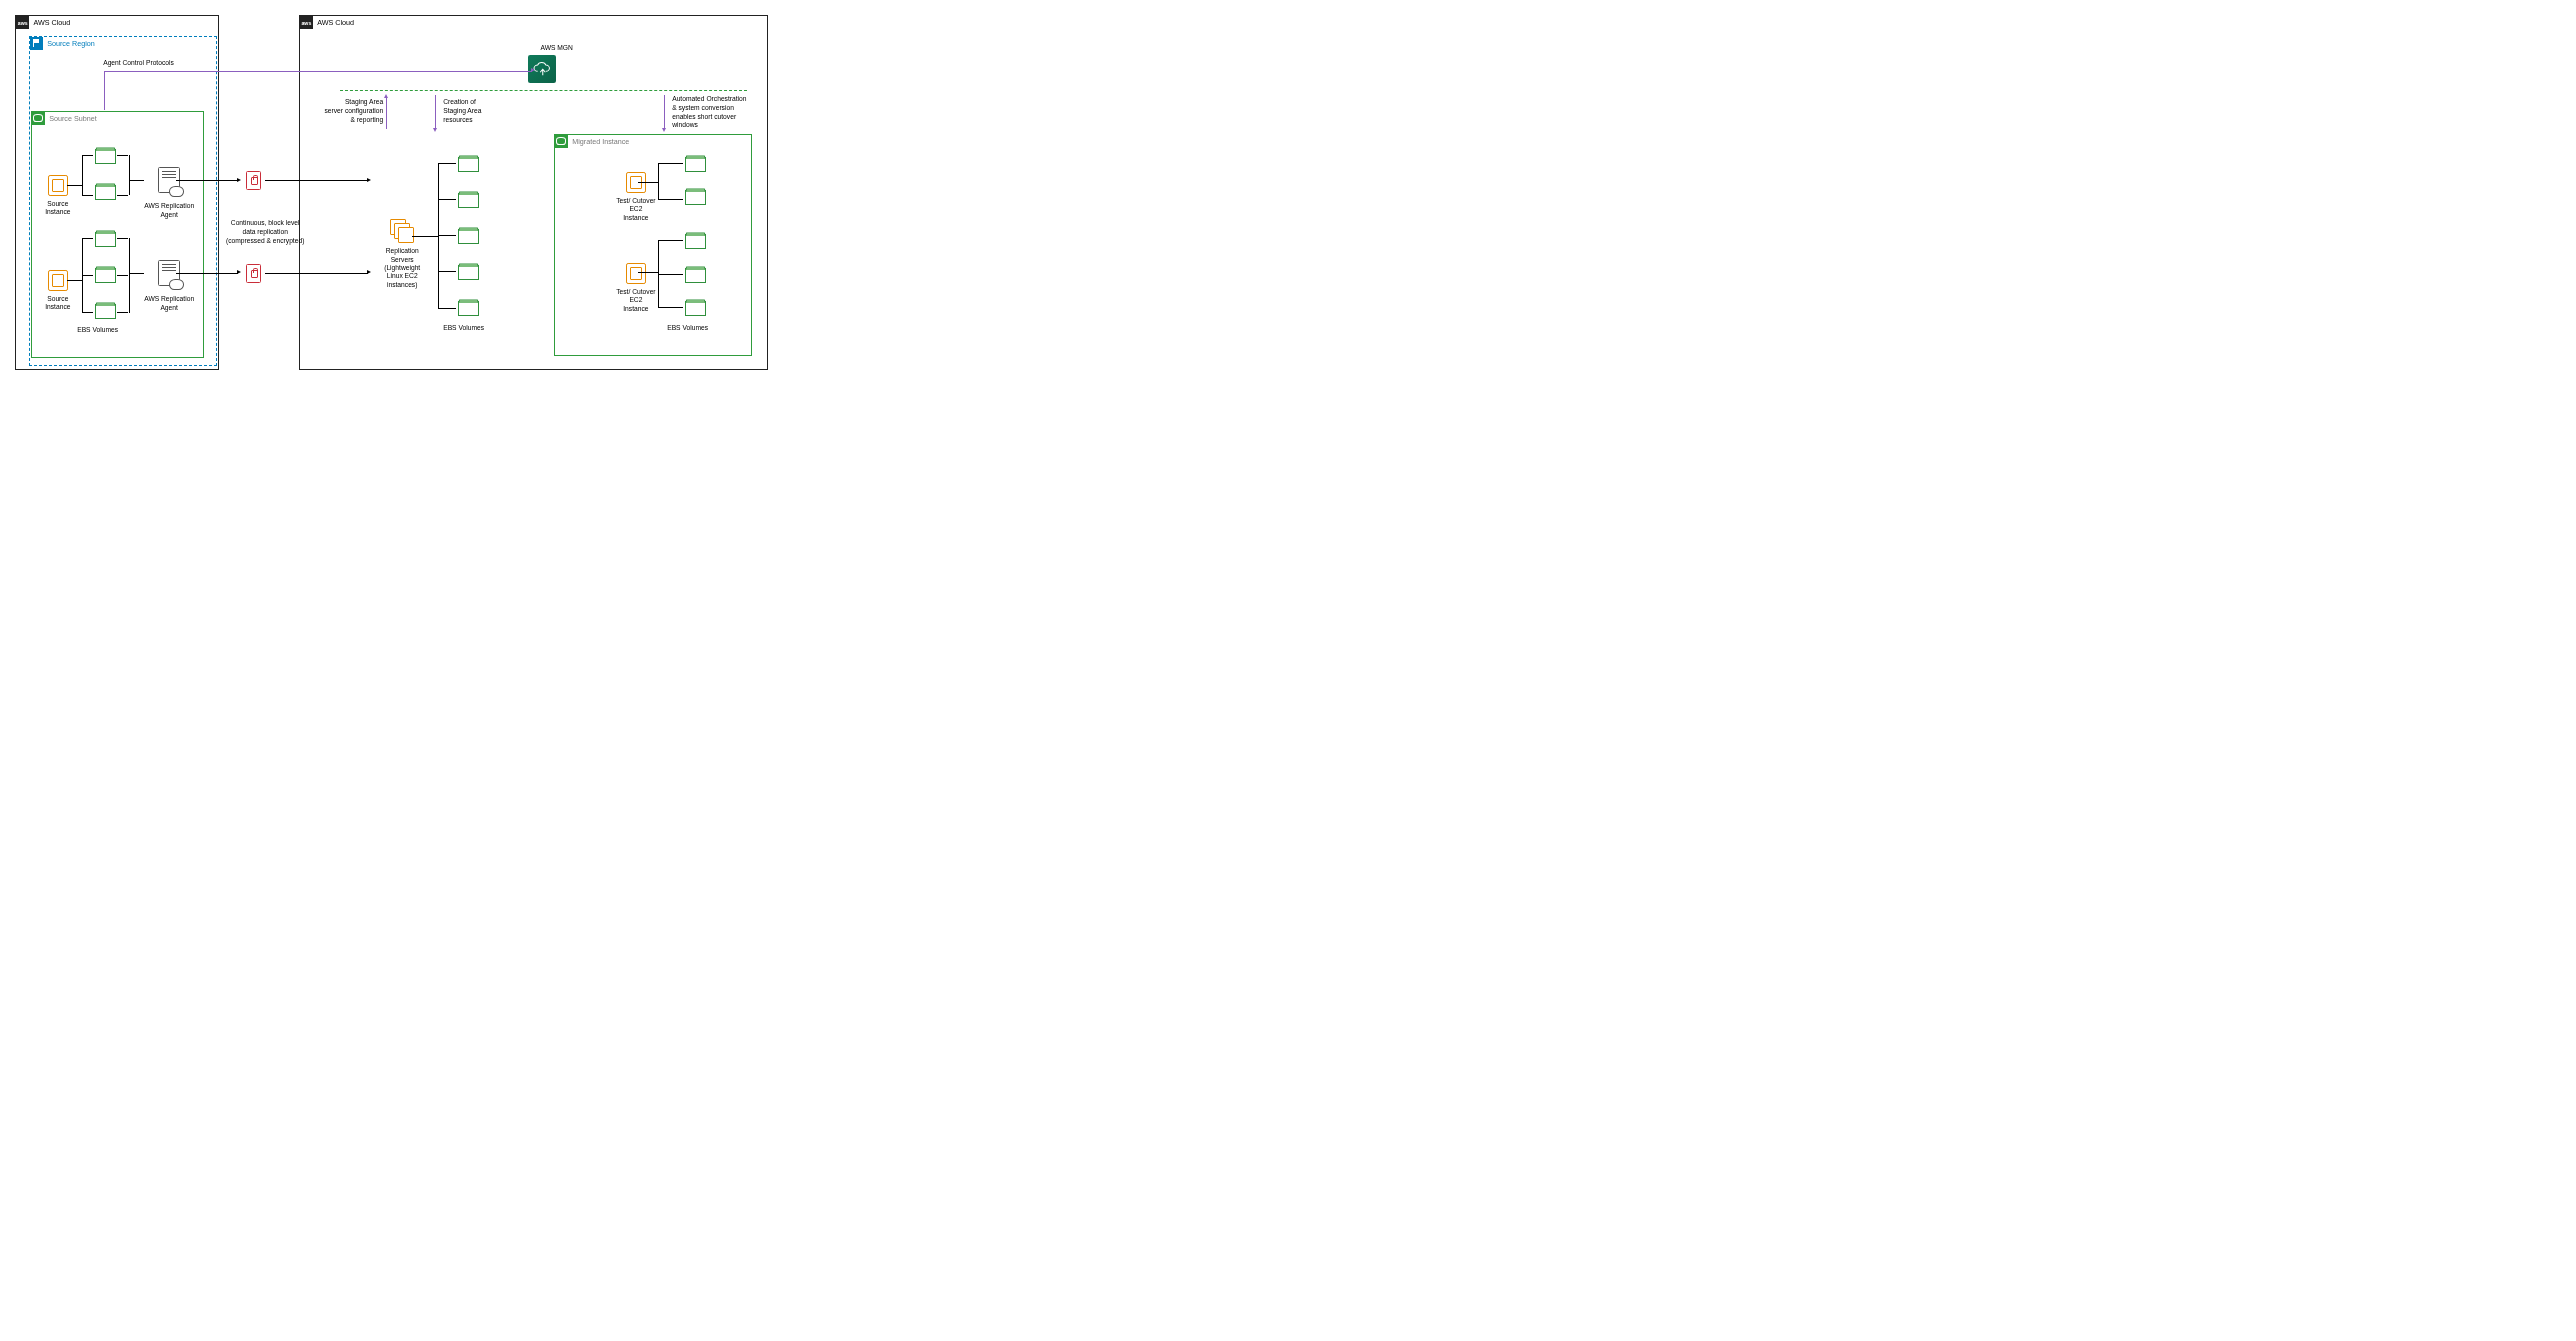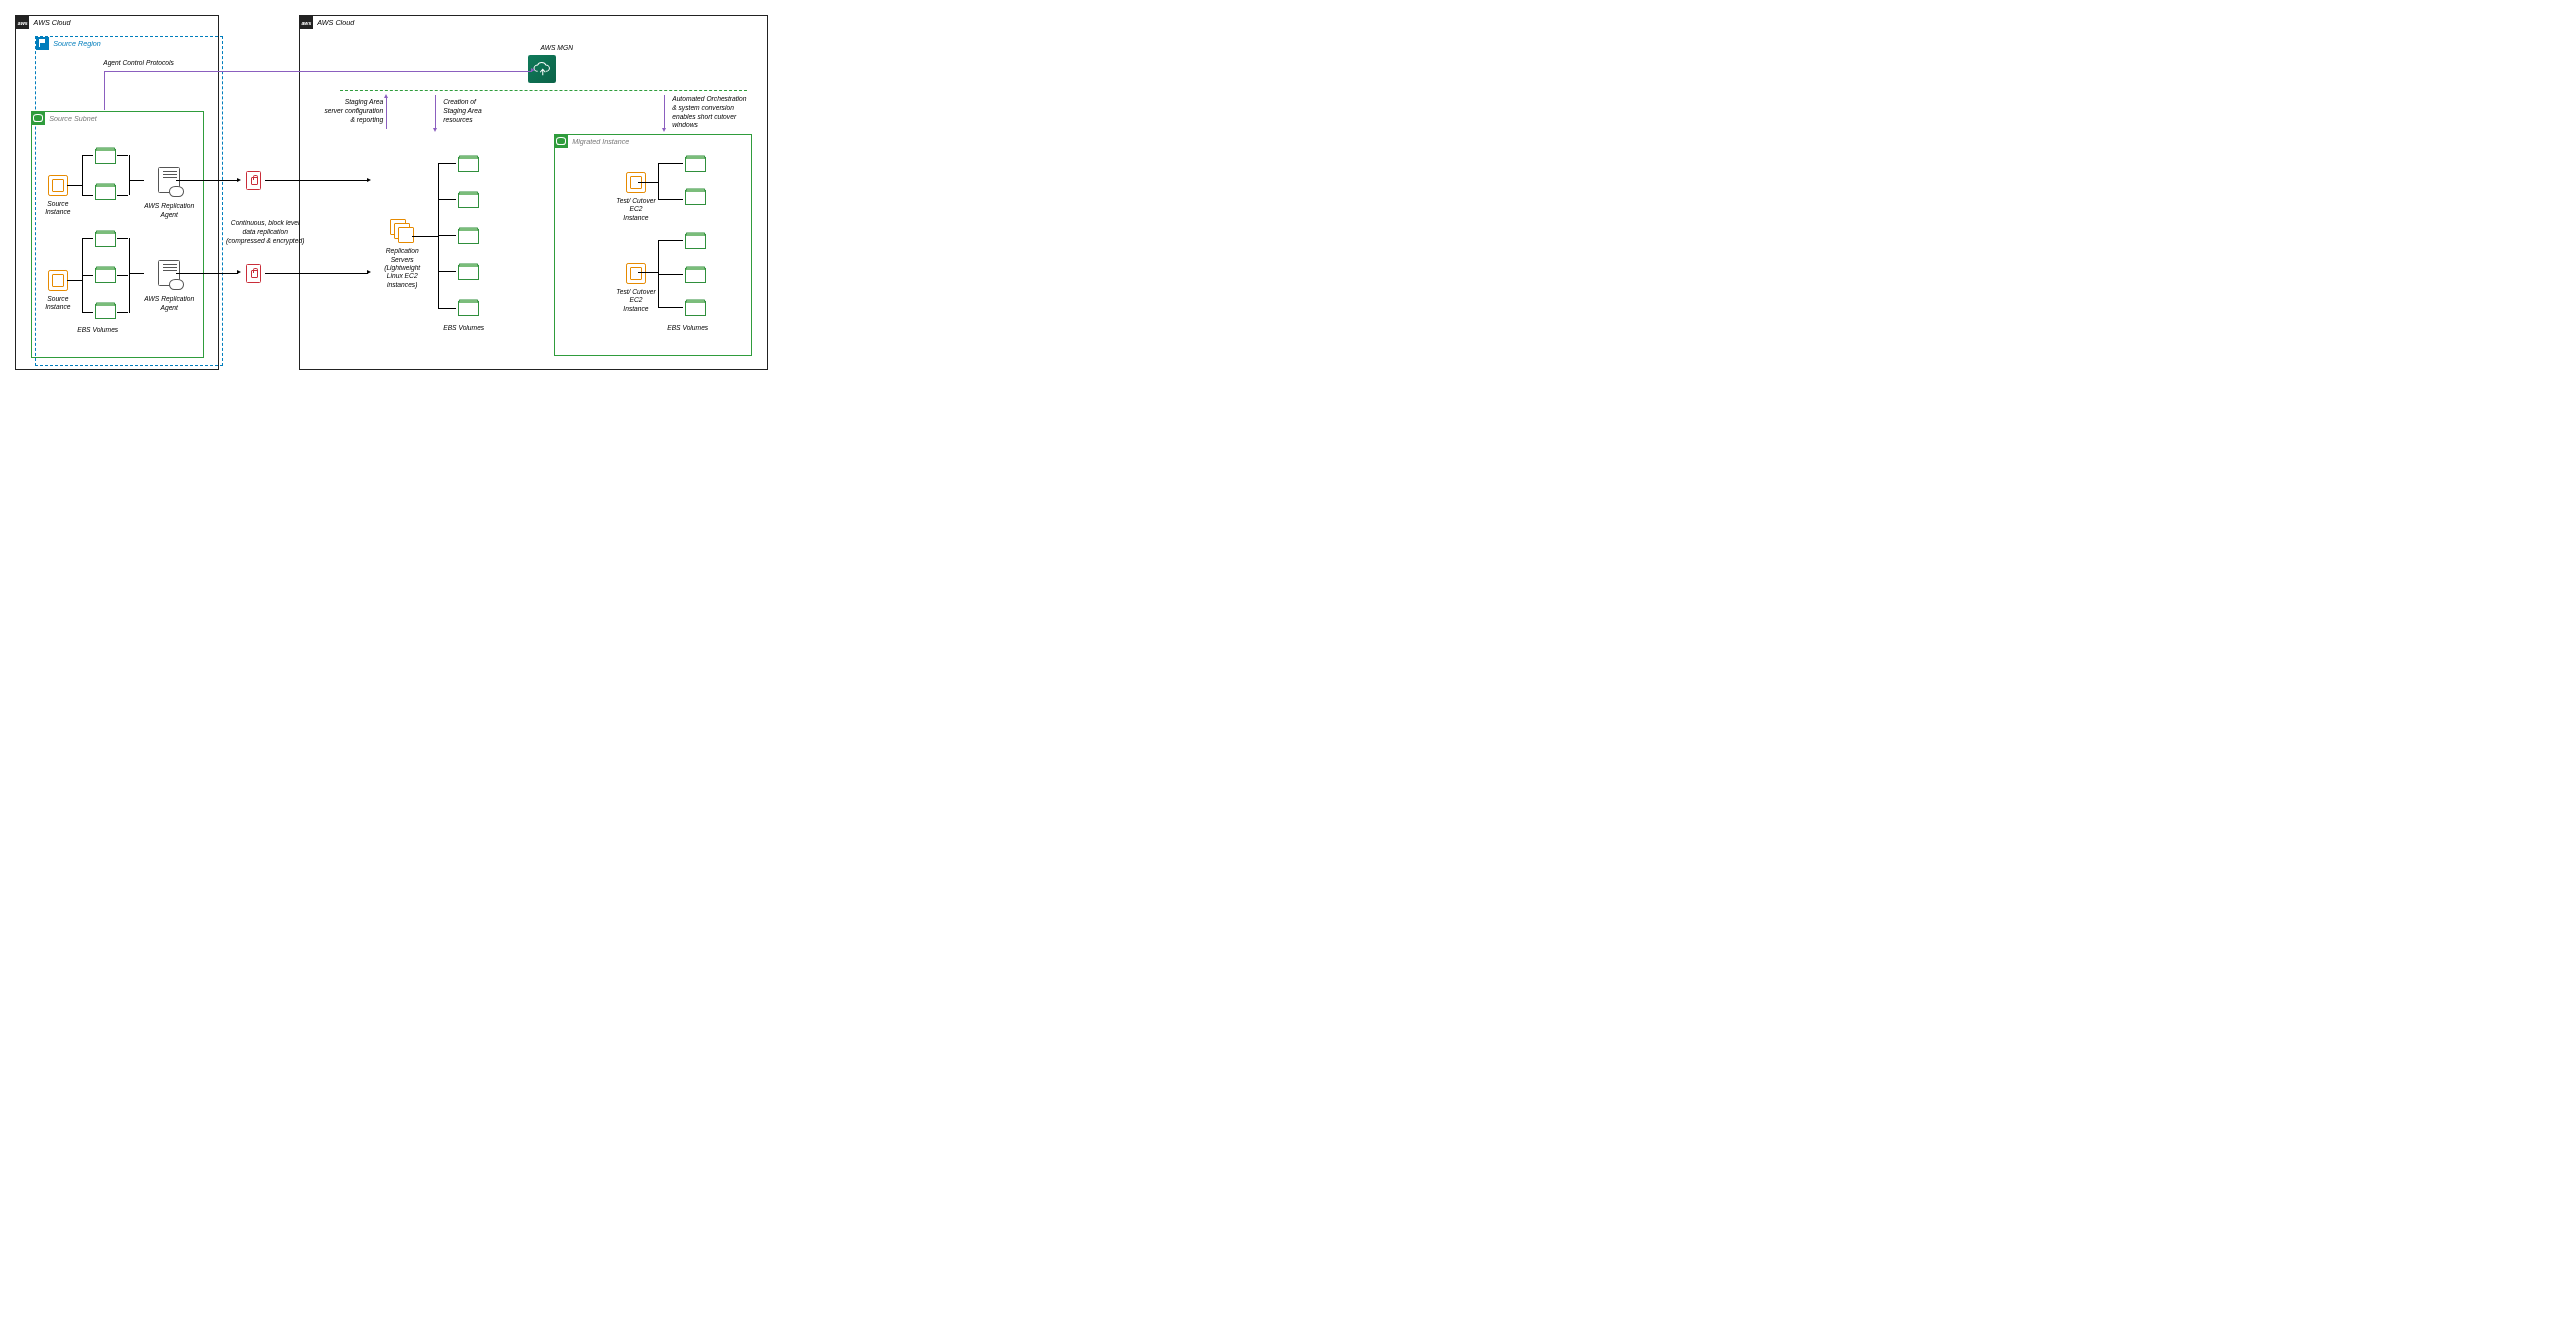--- a/index.html
+++ b/index.html
@@ -8,21 +8,20 @@
     background: #fff;
     font-family: "Helvetica Neue", Arial, sans-serif;
     font-size: 7.2px;
     color: #000;
   }
   .canvas {
     position: relative;
     width: 773px;
     height: 371px;
     margin: 5.2px;
-    font-style: italic;
   }
   .box {
     position: absolute;
     box-sizing: border-box;
   }
   .cloud-box {
     border: 0.5px solid #222;
   }
   .region-box {
     border: 0.5px dashed #007dbc;
@@ -233,21 +232,21 @@
 
   <div class="box cloud-box" style="left:10.3px; top:10.3px; width:204px; height:355px;">
     <div class="hdr">
       <div class="badge badge-black">
         <span style="font-size:5.2px;font-weight:bold">aws</span>
       </div>
       <div class="lbl lbl-black">AWS Cloud</div>
     </div>
   </div>
 
-  <div class="box region-box" style="left:30px; top:31px; width:188px; height:330px;">
+  <div class="box region-box" style="left:24px; top:31px; width:188px; height:330px;">
     <div class="hdr">
       <div class="badge badge-blue">
           <span class="ic-flag"></span>
         </div>
       <div class="lbl lbl-blue">Source Region</div>
     </div>
   </div>
 
   <div class="box subnet-box" style="left:26px; top:106px; width:173px; height:247px;">
     <div class="hdr">

